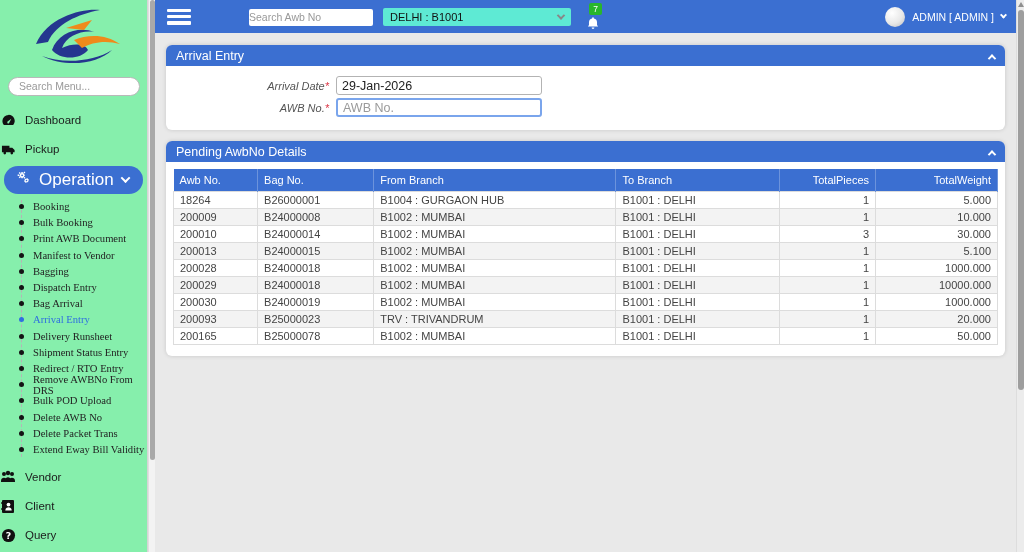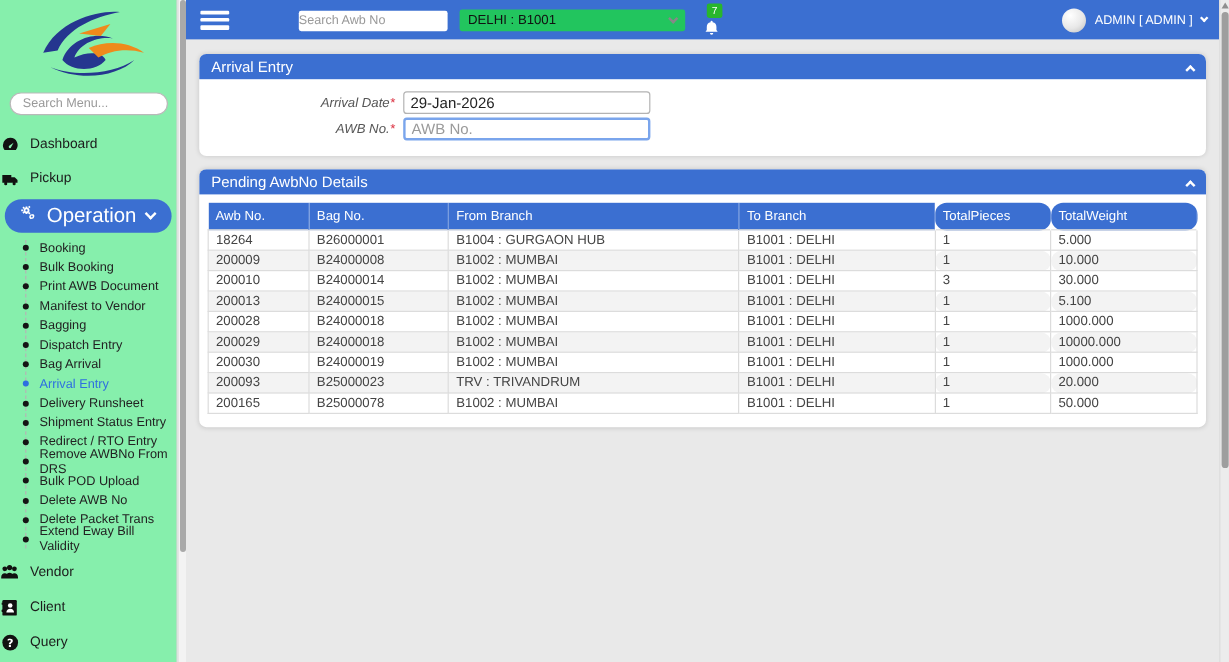--- a/index.html
+++ b/index.html
@@ -18,21 +18,21 @@
   .menu-search input::placeholder { color:#999; }
   .side-item { height:29px; display:flex; align-items:center; 
     gap:9px; font-size:11.5px; color:#1b1b1b; cursor:pointer; }
   .side-item .ic { width:16px; height:16px; display:flex; align-items:center;
     justify-content:center; color:#111; }
   .op-pill { margin:2px 4px; height:28px; background:#3b6fd1; border-radius:15px;
     display:flex; align-items:center; padding:0 12px 0 12px; gap:8px; color:#fff;
     font-size:17px; cursor:pointer; }
   .op-pill .ic { color:#fff; }
   .op-pill .chev-d { margin-left:auto; margin-right:2px; }
-  .op-children { position:relative; padding:3px 0 5px 0; }
+  .op-children { position:relative; padding:3px 0 5px 0;font-family:Liberation Serif, serif; }
   .op-children::before { content:''; position:absolute; left:21px; top:4px;
     bottom:6px; border-left:1px dashed #b5b5b5; }
   .op-child { position:relative; height:16.2px; display:flex; align-items:center;
     padding-left:19px; gap:9px; font-size:10.6px; color:#222; cursor:pointer; }
   .op-child .bullet { width:5px; height:5px; border-radius:50%; background:#141414;
     flex:0 0 5px; position:relative; z-index:1; }
   .op-child.active { color:#2e6fe0; }
   .op-child.active .bullet { background:#2e6fe0; }
   .side-scroll { width:7px; height:552px; background:#f3f3f3; flex:0 0 7px;
     border-left:1px solid #e0e0e0; position:relative; }
@@ -50,21 +50,21 @@
   .topbar { height:33px; background:#3b6fd1; display:flex; align-items:center;
     padding:0 10px; gap:10px; flex:0 0 33px; }
   .hamburger { width:24px; height:16px; display:flex; flex-direction:column;
     justify-content:space-between; cursor:pointer; margin-left:2px; }
   .hamburger span { height:3.2px; background:#fff; border-radius:1px; }
   .tb-search { margin-left:48px; }
   .tb-search input { width:124px; height:17px; border:none; border-radius:2px;
     padding:0 0; font-size:10.5px; color:#333; outline:none;
     font-family:"Liberation Sans", sans-serif; }
   .tb-search input::placeholder { color:#999; }
-  .tb-select { width:188px; height:18px; background:#22c55e; border-radius:2px;
+  .tb-select { width:188px; height:18px; background:#5eead4; border-radius:2px;
     display:flex; align-items:center; padding:0 7px; font-size:11px; color:#111;
     cursor:pointer; }
   .tb-select .chev-d { margin-left:auto; color:#888; width:6px; height:6px; }
   .bell-wrap { position:relative; width:20px; height:26px; margin-left:2px; cursor:pointer; }
   .bell-wrap svg { position:absolute; bottom:0; left:3px; }
   .badge { position:absolute; top:-1px; left:6px; min-width:13px; height:12px;
     background:#28b62c; color:#fff; font-size:8.5px; border-radius:2px;
     display:flex; align-items:center; justify-content:center; padding:0 2px; }
   .tb-user { margin-left:auto; display:flex; align-items:center; gap:7px;
     color:#fff; font-size:10.5px; cursor:pointer; }
@@ -94,21 +94,21 @@
   .btn { height:24px; display:flex; align-items:center; gap:5px; background:#fff;
     border-radius:4px; font-size:12px; padding:0 10px; cursor:pointer; }
   .btn-save { border:1px solid #28a745; color:#28a745; }
   .btn-reset { border:1px solid #f09223; color:#f09223; }
 
   
   .table-wrap { padding:7px 7px 11px 7px; }
   table { width:100%; border-collapse:collapse; font-size:11px; }
   th { background:#3b6fd1; color:#fff; font-weight:normal; text-align:left;
     padding:5px 6px; border-right:1px solid rgba(255,255,255,.25); }
-  th.num, td.num { text-align:left;border-radius:10px; }
+  th.num, td.num { text-align:right; }
   td { color:#444; padding:2px 6px; border:1px solid #dcdcdc; height:16.5px; }
   tbody tr:nth-child(even) { background:#f3f3f3; }
   tbody tr:nth-child(odd) { background:#fff; }
 
   .main-scroll { width:8px; flex:0 0 8px; background:#ececec; position:relative;
     border-left:1px solid #ddd; }
   .main-scroll .arrow-up { position:absolute; top:2px; left:1px; width:0; height:0;
     border-left:3px solid transparent; border-right:3px solid transparent;
     border-bottom:5px solid #8f8f8f; }
   .main-scroll .thumb { position:absolute; top:10px; left:1px; width:6px;

